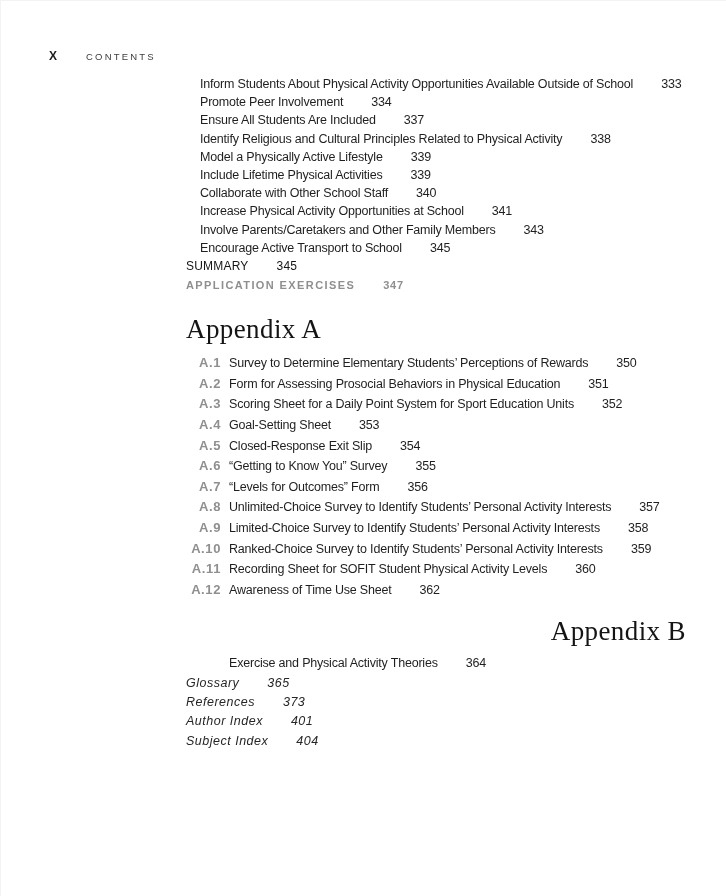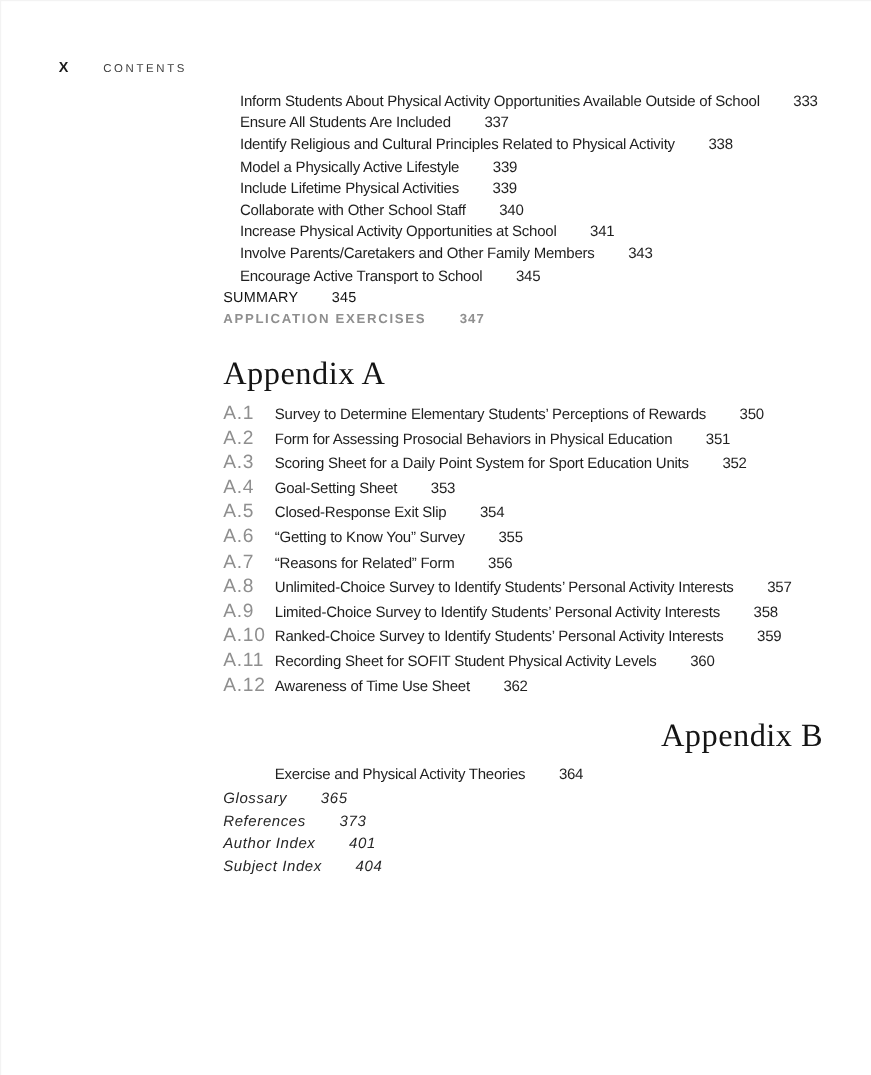--- a/index.html
+++ b/index.html
@@ -81,23 +81,23 @@
   .heading-b { margin-top: 16px; margin-bottom: 8px; text-align: right; }
 
   .appendix-list .row {
     line-height: 19.6px;
     font-size: 12.5px;
     letter-spacing: -0.2px;
   }
   .app-num {
     display: inline-block;
     width: 35px;
-    text-align: left;
-    font-size: 16px;
-    font-weight: normal;
+    text-align: right;
+    font-size: 13px;
+    font-weight: bold;
     letter-spacing: 0.6px;
     color: #8f8f8f;
   }
   .app-title { margin-left: 8px; }
 
   .appendix-b-item {
     padding-left: 43px;
     line-height: 19.6px;
     font-size: 12.5px;
     letter-spacing: -0.2px;
@@ -117,20 +117,21 @@
 
 <div class="running-head">
   <span class="folio">x</span>
   <span class="head-title">CONTENTS</span>
 </div>
 
 <div class="toc">
 
   <div class="sub-list">
     <div class="row"><span>Inform Students About Physical Activity Opportunities Available Outside of School</span><span class="pg">333</span></div>
+    <div class="row"><span>Promote Peer Involvement</span><span class="pg">334</span></div>
     <div class="row"><span>Ensure All Students Are Included</span><span class="pg">337</span></div>
     <div class="row"><span>Identify Religious and Cultural Principles Related to Physical Activity</span><span class="pg">338</span></div>
     <div class="row"><span>Model a Physically Active Lifestyle</span><span class="pg">339</span></div>
     <div class="row"><span>Include Lifetime Physical Activities</span><span class="pg">339</span></div>
     <div class="row"><span>Collaborate with Other School Staff</span><span class="pg">340</span></div>
     <div class="row"><span>Increase Physical Activity Opportunities at School</span><span class="pg">341</span></div>
     <div class="row"><span>Involve Parents/Caretakers and Other Family Members</span><span class="pg">343</span></div>
     <div class="row"><span>Encourage Active Transport to School</span><span class="pg">345</span></div>
   </div>
 
@@ -139,21 +140,21 @@
 
   <div class="appendix-heading heading-a">Appendix A</div>
 
   <div class="appendix-list">
     <div class="row"><span class="app-num">A.1</span><span class="app-title">Survey to Determine Elementary Students’ Perceptions of Rewards</span><span class="pg">350</span></div>
     <div class="row"><span class="app-num">A.2</span><span class="app-title">Form for Assessing Prosocial Behaviors in Physical Education</span><span class="pg">351</span></div>
     <div class="row"><span class="app-num">A.3</span><span class="app-title">Scoring Sheet for a Daily Point System for Sport Education Units</span><span class="pg">352</span></div>
     <div class="row"><span class="app-num">A.4</span><span class="app-title">Goal-Setting Sheet</span><span class="pg">353</span></div>
     <div class="row"><span class="app-num">A.5</span><span class="app-title">Closed-Response Exit Slip</span><span class="pg">354</span></div>
     <div class="row"><span class="app-num">A.6</span><span class="app-title">“Getting to Know You” Survey</span><span class="pg">355</span></div>
-    <div class="row"><span class="app-num">A.7</span><span class="app-title">“Reasons for Related” Form</span><span class="pg">356</span></div>
+    <div class="row"><span class="app-num">A.7</span><span class="app-title">“Levels for Outcomes” Form</span><span class="pg">356</span></div>
     <div class="row"><span class="app-num">A.8</span><span class="app-title">Unlimited-Choice Survey to Identify Students’ Personal Activity Interests</span><span class="pg">357</span></div>
     <div class="row"><span class="app-num">A.9</span><span class="app-title">Limited-Choice Survey to Identify Students’ Personal Activity Interests</span><span class="pg">358</span></div>
     <div class="row"><span class="app-num">A.10</span><span class="app-title">Ranked-Choice Survey to Identify Students’ Personal Activity Interests</span><span class="pg">359</span></div>
     <div class="row"><span class="app-num">A.11</span><span class="app-title">Recording Sheet for SOFIT Student Physical Activity Levels</span><span class="pg">360</span></div>
     <div class="row"><span class="app-num">A.12</span><span class="app-title">Awareness of Time Use Sheet</span><span class="pg">362</span></div>
   </div>
 
   <div class="appendix-heading heading-b">Appendix B</div>
 
   <div class="row appendix-b-item"><span>Exercise and Physical Activity Theories</span><span class="pg">364</span></div>

